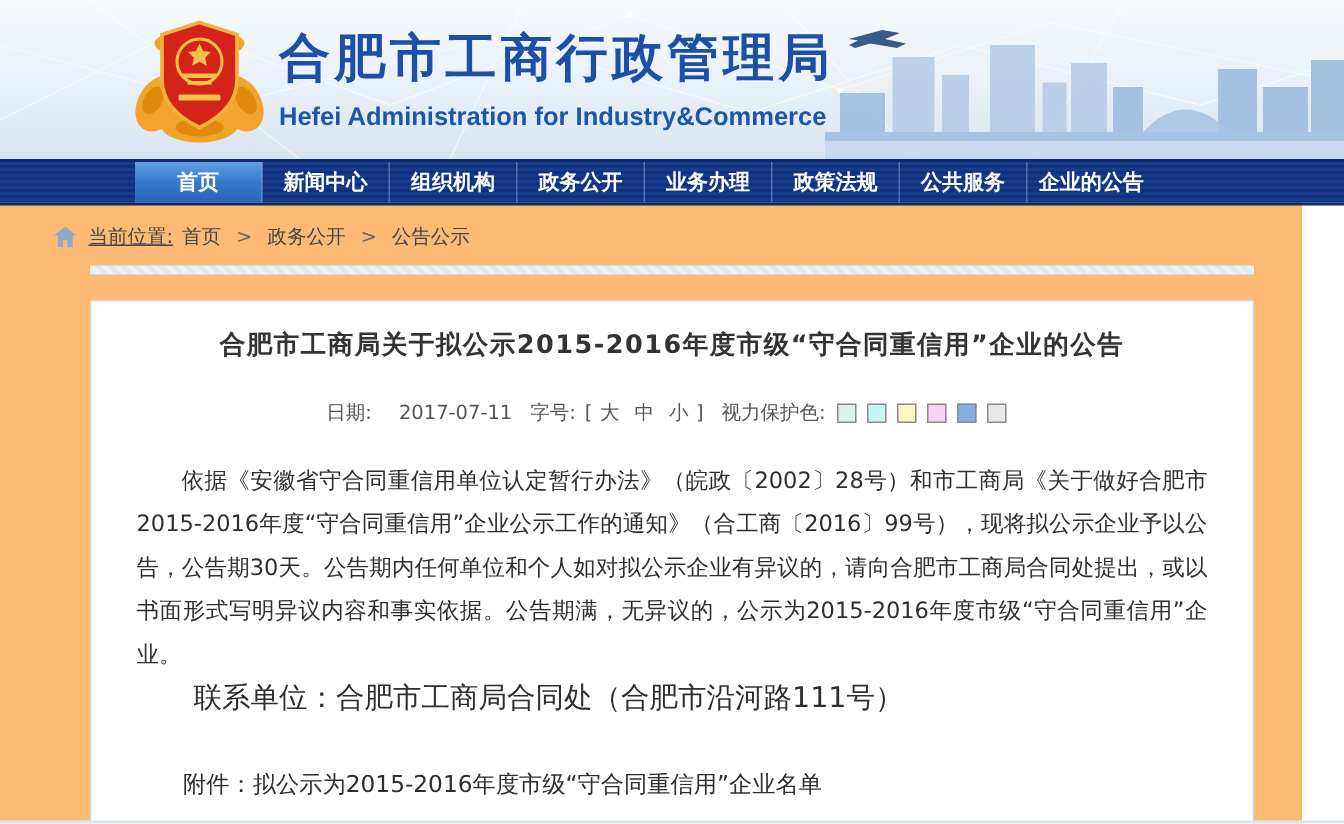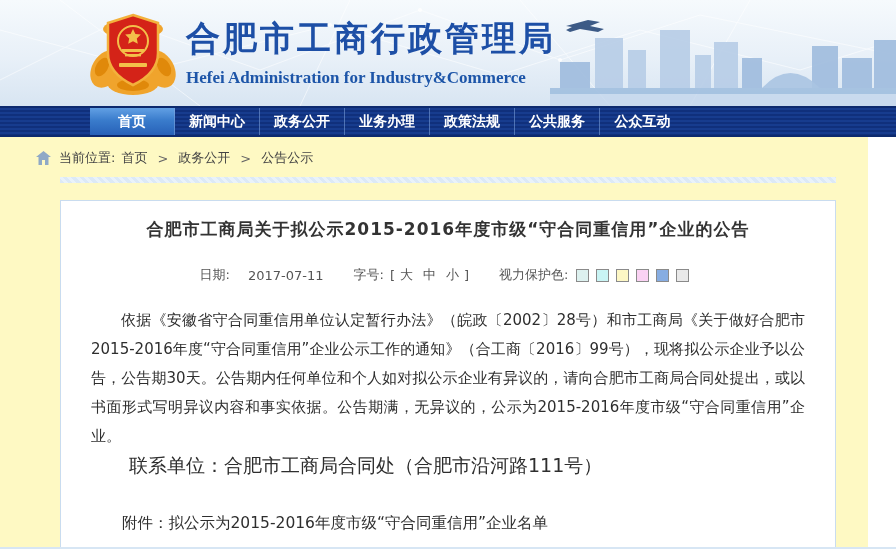--- a/index.html
+++ b/index.html
@@ -1,59 +1,59 @@
 <!DOCTYPE html>
 <html><head>
 <meta charset="utf-8">
 <style>
   * { margin:0; padding:0; box-sizing:border-box; }
   html,body { width:896px; height:549px; overflow:hidden; background:#fff;
               font-family:"DejaVu Sans","Liberation Sans",sans-serif; }
-  .page { position:relative; width:868px; height:549px; background:#fef9c3; }
+  .page { position:relative; width:868px; height:549px; background:#fdba74; }
 
   
   .banner { position:relative; width:896px; height:106px; overflow:hidden;
             background:linear-gradient(180deg,#f6fafd 0%,#e8f0f8 55%,#d8e5f2 100%); }
   .banner svg.bg { position:absolute; left:0; top:0; }
   .emblem { position:absolute; left:88px; top:7px; width:90px; height:92px; }
   .org-names { position:absolute; left:186px; top:16px; }
   .org-zh { font-size:34px; font-weight:bold; letter-spacing:3px; color:#1d4fa6;
             font-family:"DejaVu Sans","Liberation Sans",sans-serif; }
   .org-en { margin-top:6px; font-size:17px; font-weight:bold; color:#1d55a8;
-            font-family:Liberation Serif, serif; }
+            font-family:Liberation Sans, sans-serif; }
 
   
   .nav { position:relative; width:896px; height:31px; display:flex; align-items:stretch;
          background:repeating-linear-gradient(180deg,#173c8e 0px,#173c8e 2px,#10307c 2px,#10307c 4px);
          border-top:2px solid #0d2a6e; border-bottom:2px solid #0d2a6e; }
   .nav-spacer { width:90px; }
   .nav-item { width:85px; display:flex; align-items:center; justify-content:center;
               color:#fff; font-size:14px; font-weight:bold; cursor:pointer;
               border-right:1px solid rgba(130,165,220,.55); }
   .nav-item:last-of-type { border-right:none; }
   .nav-item.active { background:linear-gradient(180deg,#62a0e4 0%,#3a7ccc 45%,#2761b8 100%); }
 
   
   .crumb-row { display:flex; align-items:center; height:30px; margin-top:6px; padding-left:36px;
                font-size:13px; color:#444; }
   .crumb-row .home { width:15px; height:14px; margin-right:8px; }
-  .crumb-label { margin-right:6px; }
+  .crumb-label { margin-right:6px;text-decoration:underline; }
   .crumb-link { color:#444; cursor:pointer; text-decoration:none; }
   .crumb-sep { margin:0 10px; color:#666; }
   .crumb-divider { width:776px; height:6px; margin:4px 0 0 60px;
                    background:repeating-linear-gradient(45deg,#dce9f6 0 3px,#e9f2fa 3px 6px); }
 
   
   .panel { position:absolute; left:60px; top:200px; width:776px; height:361px;
            background:#fff; border:1px solid #c9dcef; border-bottom:none; }
   .art-title { margin-top:17px; text-align:center; font-size:17px; font-weight:bold;
                color:#333; letter-spacing:1px; }
   .meta-row { margin-top:25px; display:flex; justify-content:center; align-items:center;
               font-size:13px; color:#555; }
-  .meta-row .gap { margin-left:30px;text-align:center; }
+  .meta-row .gap { margin-left:12px;text-align:center; }
   .meta-row .sz { margin:0 5px; cursor:pointer; }
   .meta-row .br { color:#555; }
   .swatches { display:flex; margin-left:8px; }
   .swatch { width:13px; height:13px; margin-right:7px; border:1px solid #8a8a8a; cursor:pointer; }
 
   .art-body { padding:22px 30px 0 30px; font-size:15px; line-height:29px; color:#2e2e2e;
               text-align:justify; }
   .art-body p.indent { text-indent:2em; }
   .contact { padding:0 30px; font-size:19px; line-height:29px; color:#2e2e2e; text-indent:2em; }
   .contact .email { margin-left:2em; }
@@ -130,25 +130,26 @@
     <div class="org-names">
       <div class="org-zh">合肥市工商行政管理局</div>
       <div class="org-en">Hefei Administration for Industry&amp;Commerce</div>
     </div>
   </div>
 
   <div class="nav">
     <div class="nav-spacer"></div>
     <div class="nav-item active">首页</div>
     <div class="nav-item">新闻中心</div>
+    <div class="nav-item">组织机构</div>
     <div class="nav-item">政务公开</div>
     <div class="nav-item">业务办理</div>
     <div class="nav-item">政策法规</div>
     <div class="nav-item">公共服务</div>
-    <div class="nav-item">公众互动</div>
+    <div class="nav-item">企业的公告</div>
   </div>
 
   <div class="crumb-row">
     <svg class="home" viewBox="0 0 15 14">
       <path d="M7.5 0 L15 6 H12.5 V14 H9 V9 H6 V14 H2.5 V6 H0 Z" fill="#8fa9c6"></path>
     </svg>
     <span class="crumb-label">当前位置:</span>
     <a class="crumb-link">首页</a>
     <span class="crumb-sep">&gt;</span>
     <a class="crumb-link">政务公开</a>

